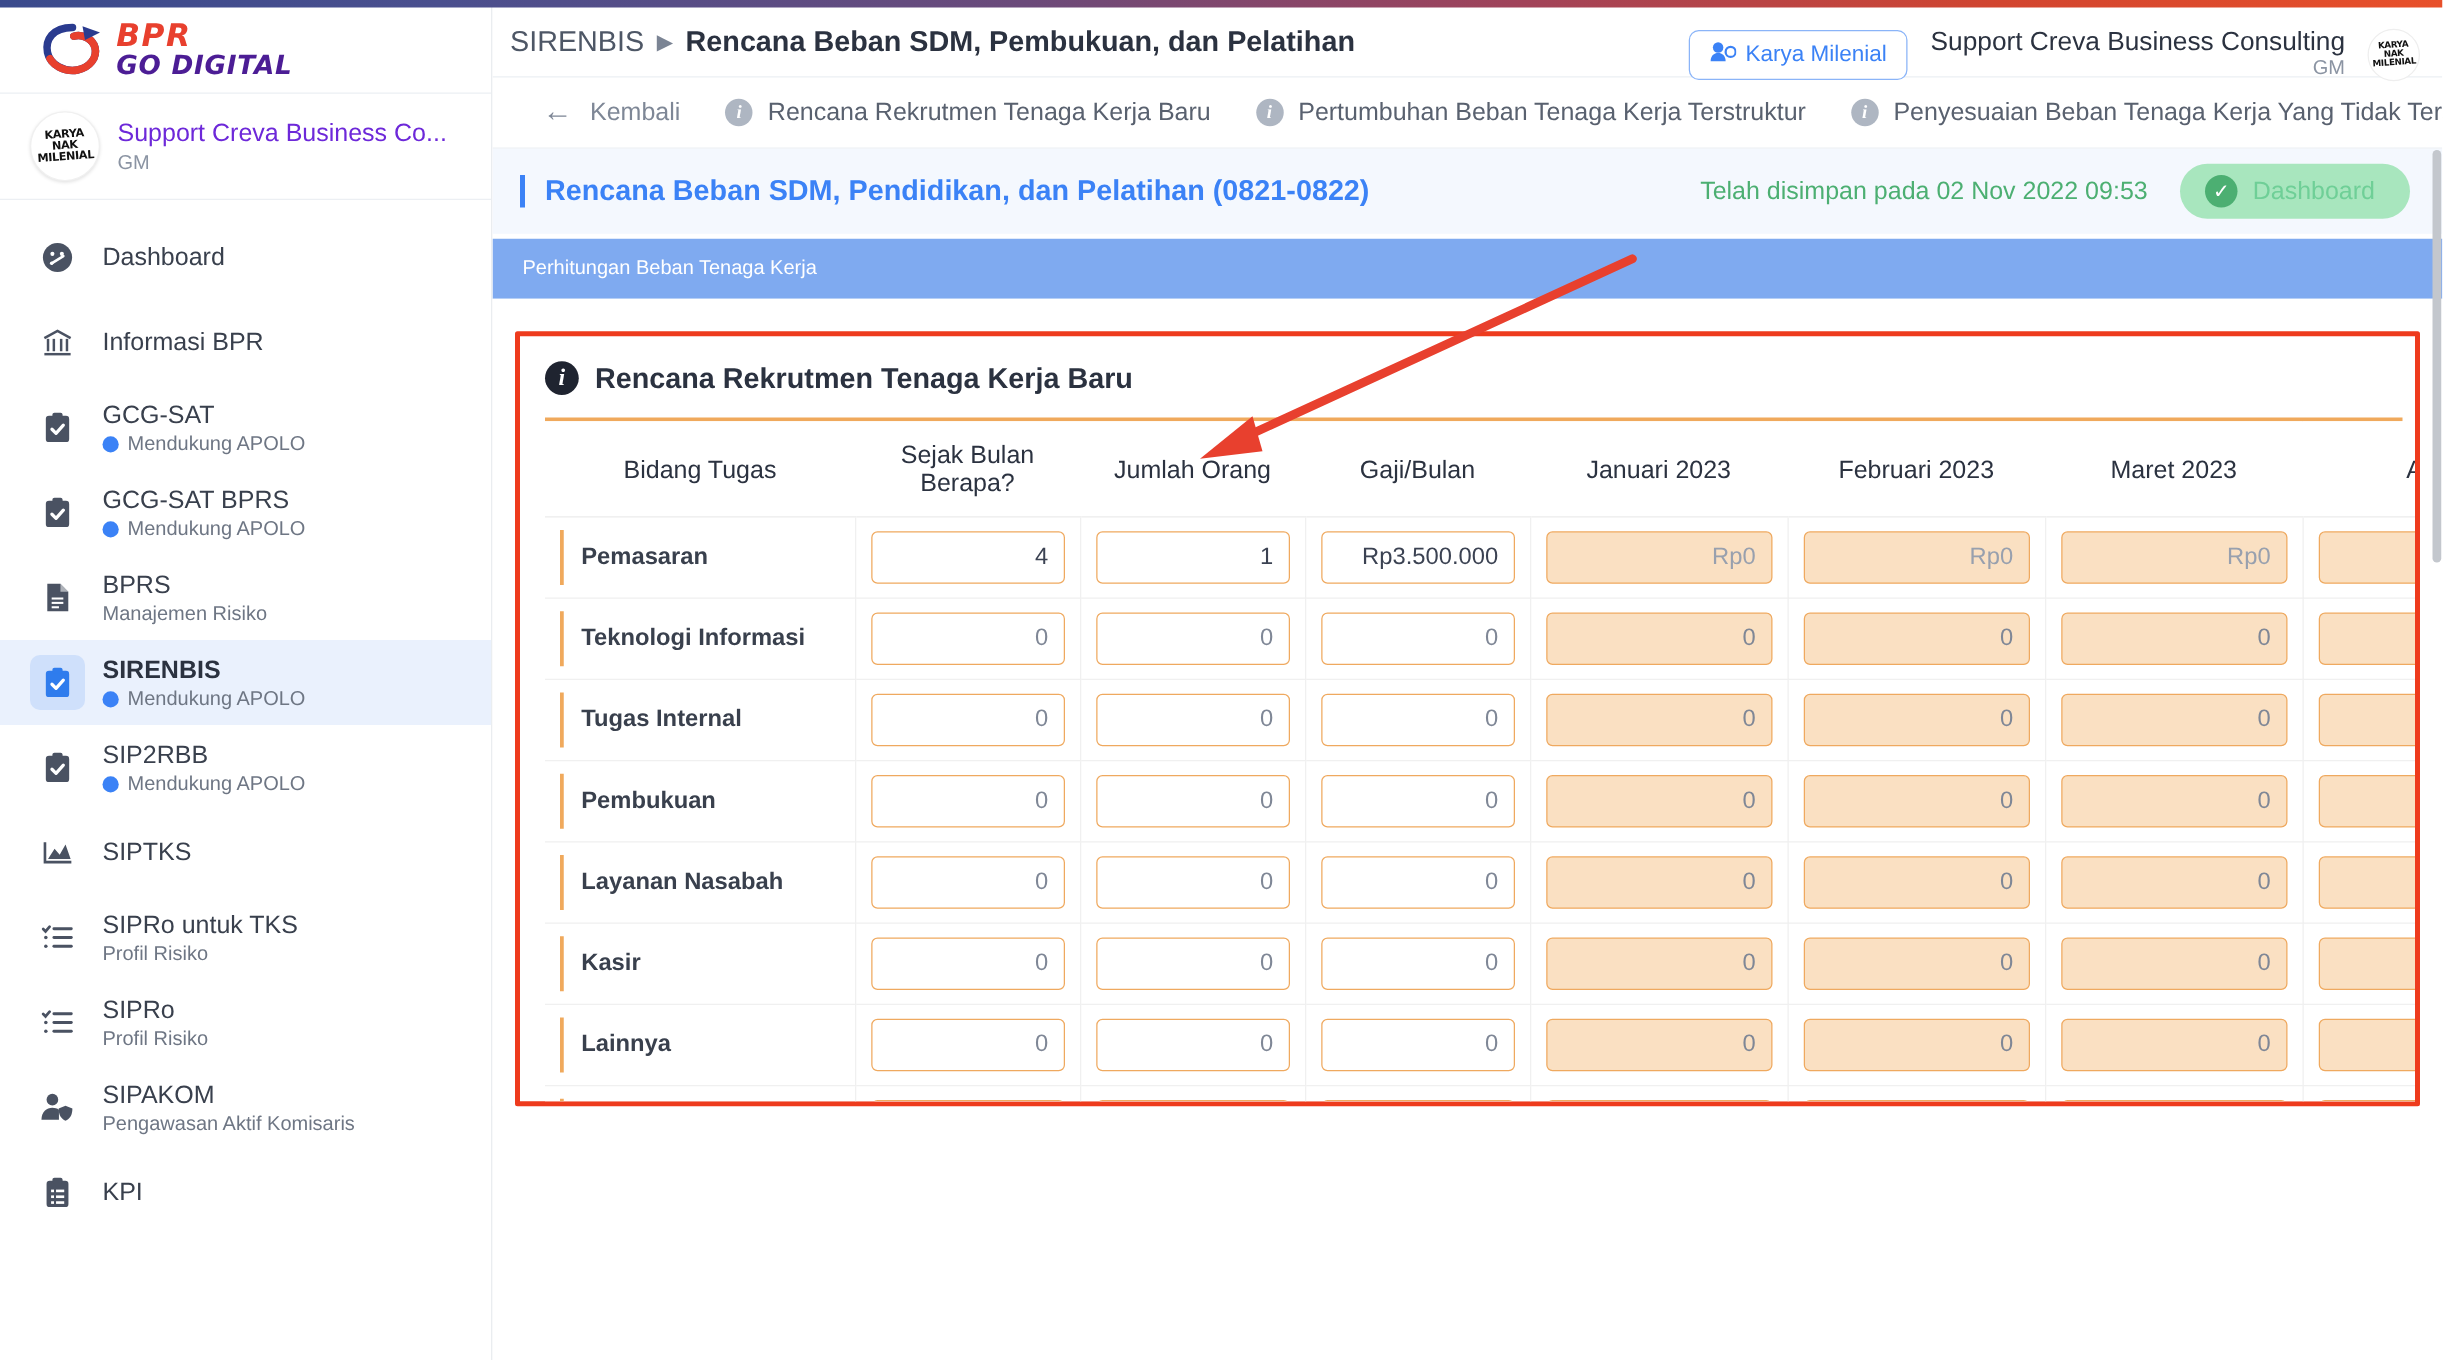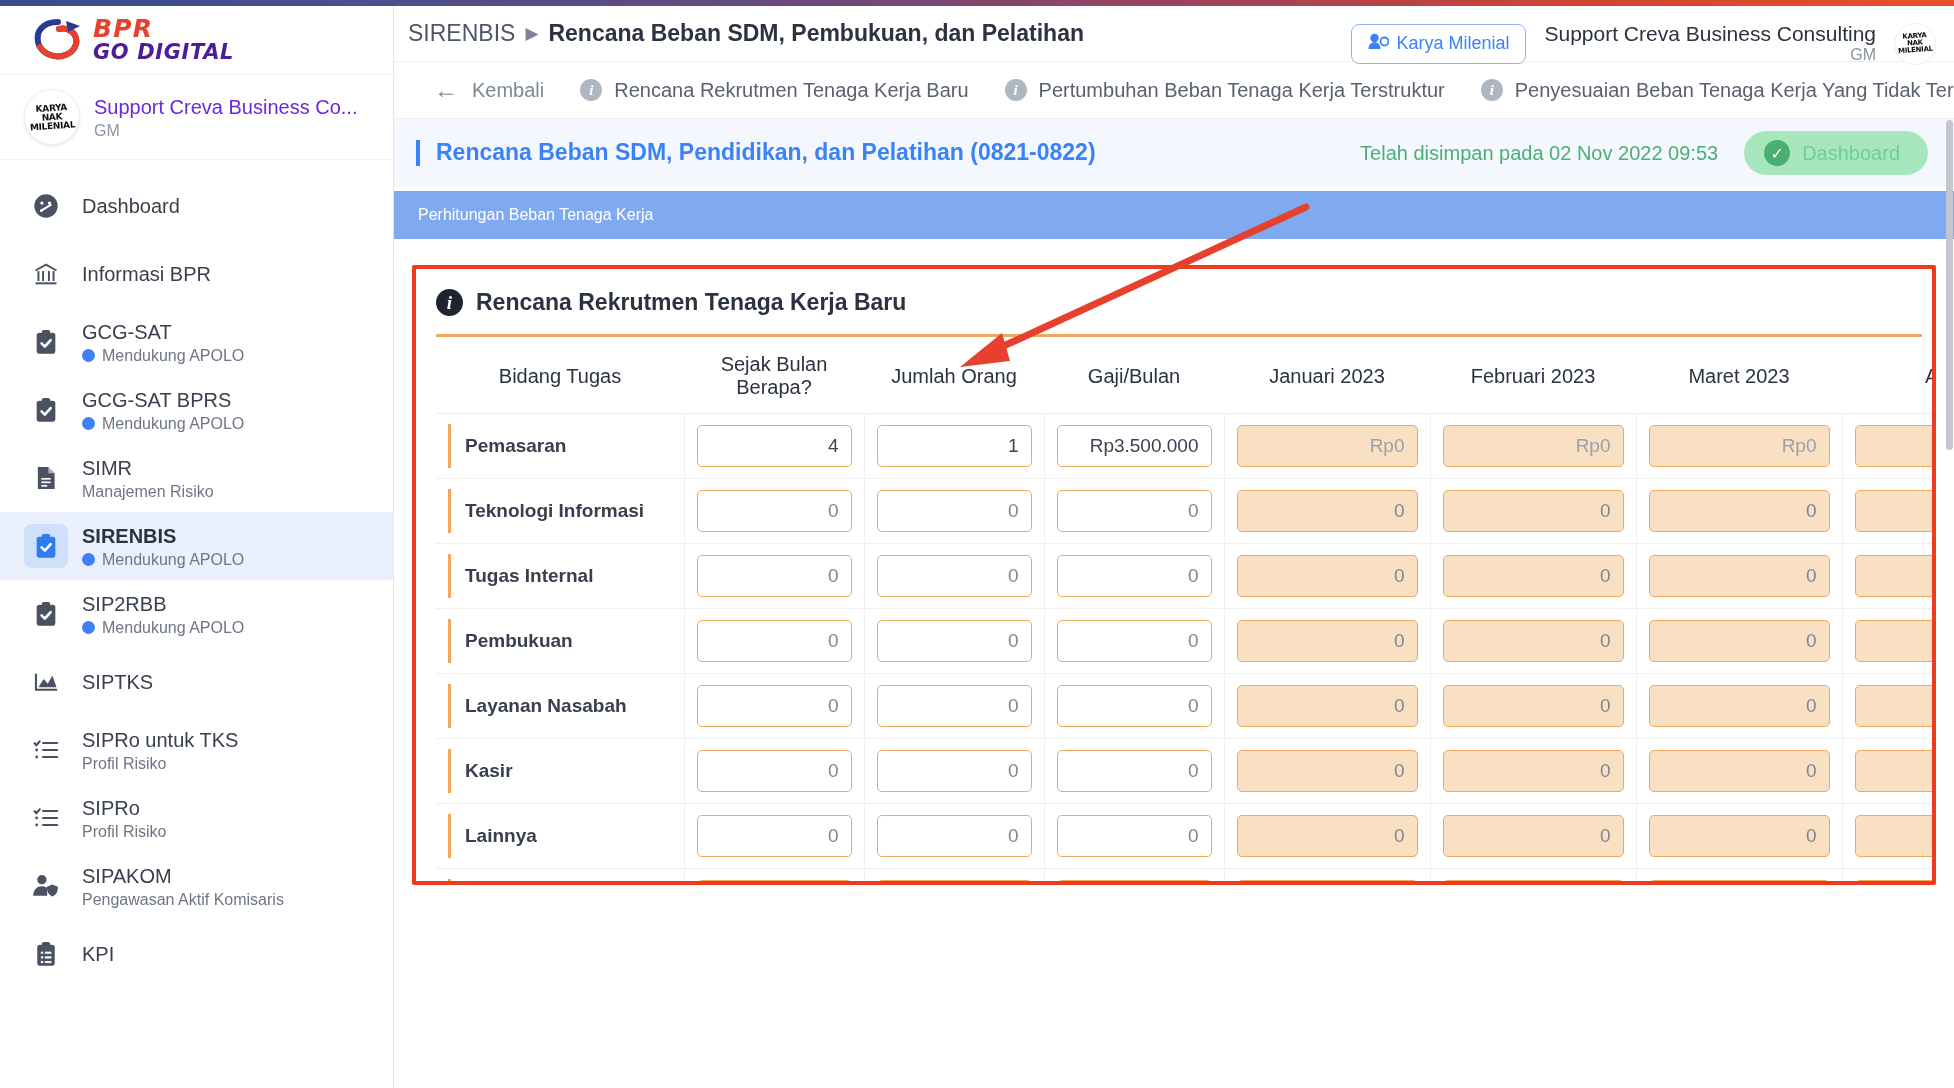--- a/index.html
+++ b/index.html
@@ -319,21 +319,21 @@
           <span class="nav-icon">
             <svg width="28" height="28" viewBox="0 0 24 24" fill="currentColor">
               <path d="M5 2.6 H14 L19.4 8 V21.4 H5 Z"></path>
               <path d="M14 2.6 V8 H19.4" fill="#fff" opacity=".55"></path>
               <rect x="8" y="12" width="8" height="1.4" fill="#fff"></rect>
               <rect x="8" y="15" width="8" height="1.4" fill="#fff"></rect>
               <rect x="8" y="18" width="5" height="1.4" fill="#fff"></rect>
             </svg>
           </span>
           <div class="nav-text">
-            <div class="nav-label">SIMR</div>
+            <div class="nav-label">BPRS</div>
             <div class="nav-sub">
               <span>Manajemen Risiko</span>
             </div>
           </div>
         </div>
         <div class="nav-item active">
           <span class="nav-icon">
             <svg width="28" height="28" viewBox="0 0 24 24" fill="currentColor">
               <rect x="4" y="4" width="16" height="18" rx="2.2"></rect>
               <rect x="8.5" y="1.8" width="7" height="4" rx="1.4"></rect>

